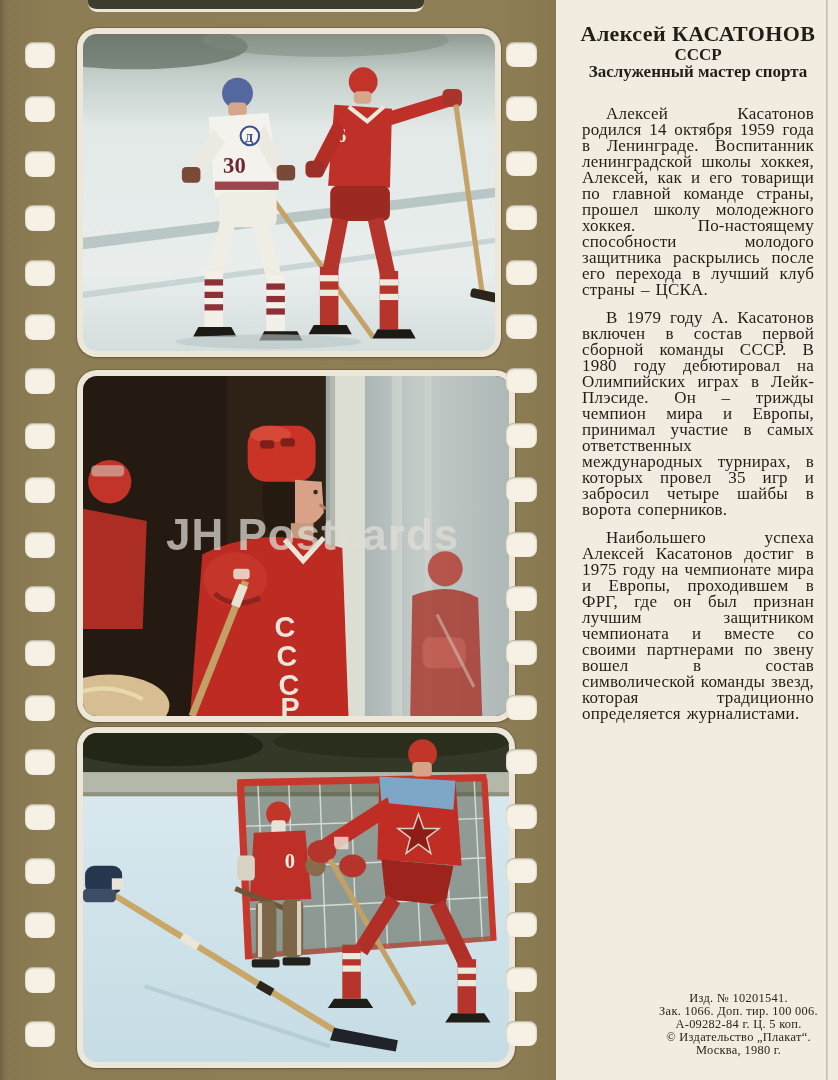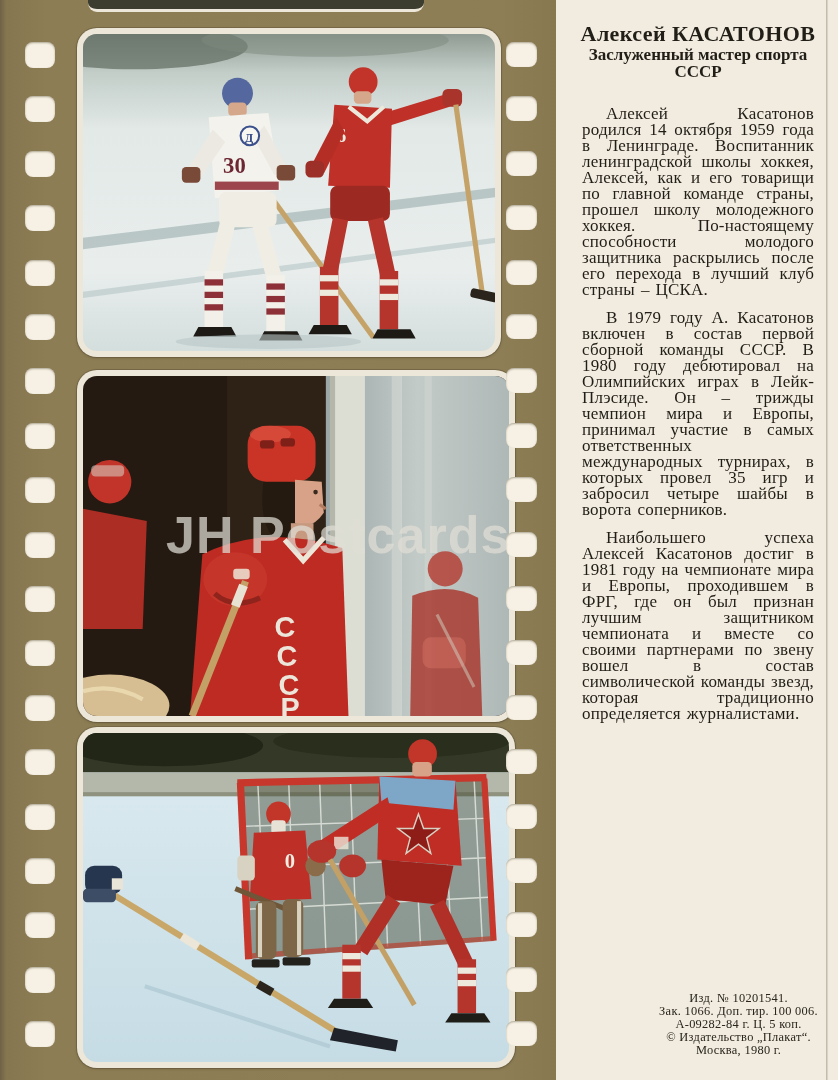--- a/index.html
+++ b/index.html
@@ -12,21 +12,21 @@
   .hole{position:absolute;background:#f6f1e4;border-radius:8px;
         box-shadow:inset 0 1px 2px rgba(70,58,36,.4);}
   .prev-frame{position:absolute;left:88px;top:0;width:336px;height:9px;background:#3c3d2f;
         border-bottom:3px solid #ece7d8;border-radius:0 0 9px 9px;}
   .photo{position:absolute;background:#ece7d8;border-radius:20px;padding:6px;
         box-shadow:0 0 0 1px rgba(60,52,34,.25), 0 1px 3px rgba(40,32,16,.25);}
   .photo svg{display:block;width:100%;height:100%;border-radius:14px;}
   
   .watermark{position:absolute;left:166px;top:500px;z-index:30;
     font-family:"Liberation Sans","DejaVu Sans",sans-serif;font-weight:bold;
-    font-size:52px;line-height:70px;letter-spacing:1px;color:rgba(224,222,214,.72);
+    font-size:44px;line-height:70px;letter-spacing:1px;color:rgba(224,222,214,.72);
     pointer-events:none;white-space:nowrap;}
   
   .textcol{position:absolute;left:558px;top:0;width:280px;height:1080px;
            padding:21px 12px 0 12px;box-sizing:border-box;}
   .t1{font-size:22px;line-height:25px;font-weight:bold;text-align:center;letter-spacing:.4px;margin:0;}
   .t2{font-size:17px;line-height:17px;font-weight:bold;text-align:center;margin:0;}
   .bodytext{margin-top:26px;font-size:17px;line-height:16px;text-align:justify;
             letter-spacing:.2px;word-spacing:1.5px;}
   .bodytext p{margin:12px;text-indent:24px;}
   .imprint{position:absolute;right:20px;top:992px;text-align:center;
@@ -299,27 +299,27 @@
       <div class="hole" style="left: 506px; top: 858px; width: 31px; height: 25px;"></div>
       <div class="hole" style="left: 506px; top: 912px; width: 31px; height: 25px;"></div>
       <div class="hole" style="left: 506px; top: 967px; width: 31px; height: 25px;"></div>
       <div class="hole" style="left: 506px; top: 1021px; width: 31px; height: 25px;"></div>
     </div>
 
   <div class="watermark">JH Postcards</div>
 
   <div class="textcol">
     <h1 class="t1">Алексей КАСАТОНОВ</h1>
+    <div class="t2">СССР</div>
     <div class="t2">Заслуженный мастер спорта</div>
-    <div class="t2">СССР</div>
 
     <div class="bodytext">
         <p>Алексей Касатонов родился 14 октября 1959 года в Ленинграде. Воспитанник ленинградской школы хоккея, Алексей, как и его товарищи по главной команде страны, прошел школу молодежного хоккея. По-настоящему способности молодого защитника раскрылись после его перехода в лучший клуб страны – ЦСКА.</p>
         <p>В 1979 году А. Касатонов включен в состав первой сборной команды СССР. В 1980 году дебютировал на Олимпийских играх в Лейк-Плэсиде. Он – трижды чемпион мира и Европы, принимал участие в самых ответственных международных турнирах, в которых провел 35 игр и забросил четыре шайбы в ворота соперников.</p>
-        <p>Наибольшего успеха Алексей Касатонов достиг в 1981 году на чемпионате мира и Европы, проходившем в ФРГ, где он был признан лучшим защитником чемпионата и вместе со своими партнерами по звену вошел в состав символической команды звезд, которая традиционно определяется журналистами.</p>
+        <p>Наибольшего успеха Алексей Касатонов достиг в 1975 году на чемпионате мира и Европы, проходившем в ФРГ, где он был признан лучшим защитником чемпионата и вместе со своими партнерами по звену вошел в состав символической команды звезд, которая традиционно определяется журналистами.</p>
       </div>
   </div>
 
   <div class="imprint">
       <div>Изд. № 10201541.</div>
       <div>Зак. 1066. Доп. тир. 100 006.</div>
       <div>А-09282-84 г. Ц. 5 коп.</div>
       <div>© Издательство „Плакат“.</div>
       <div>Москва, 1980 г.</div>
     </div>

